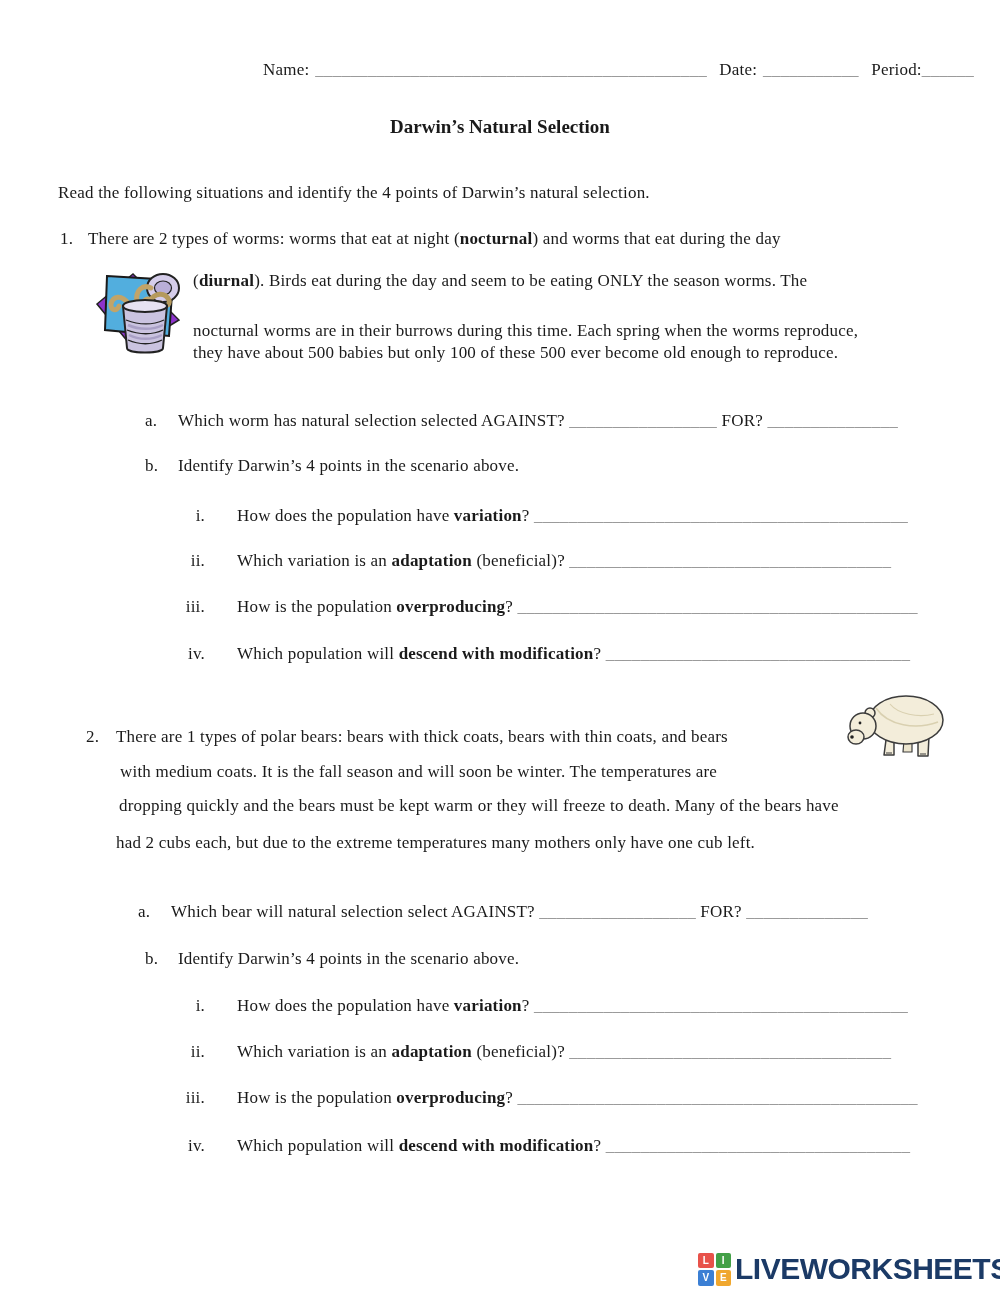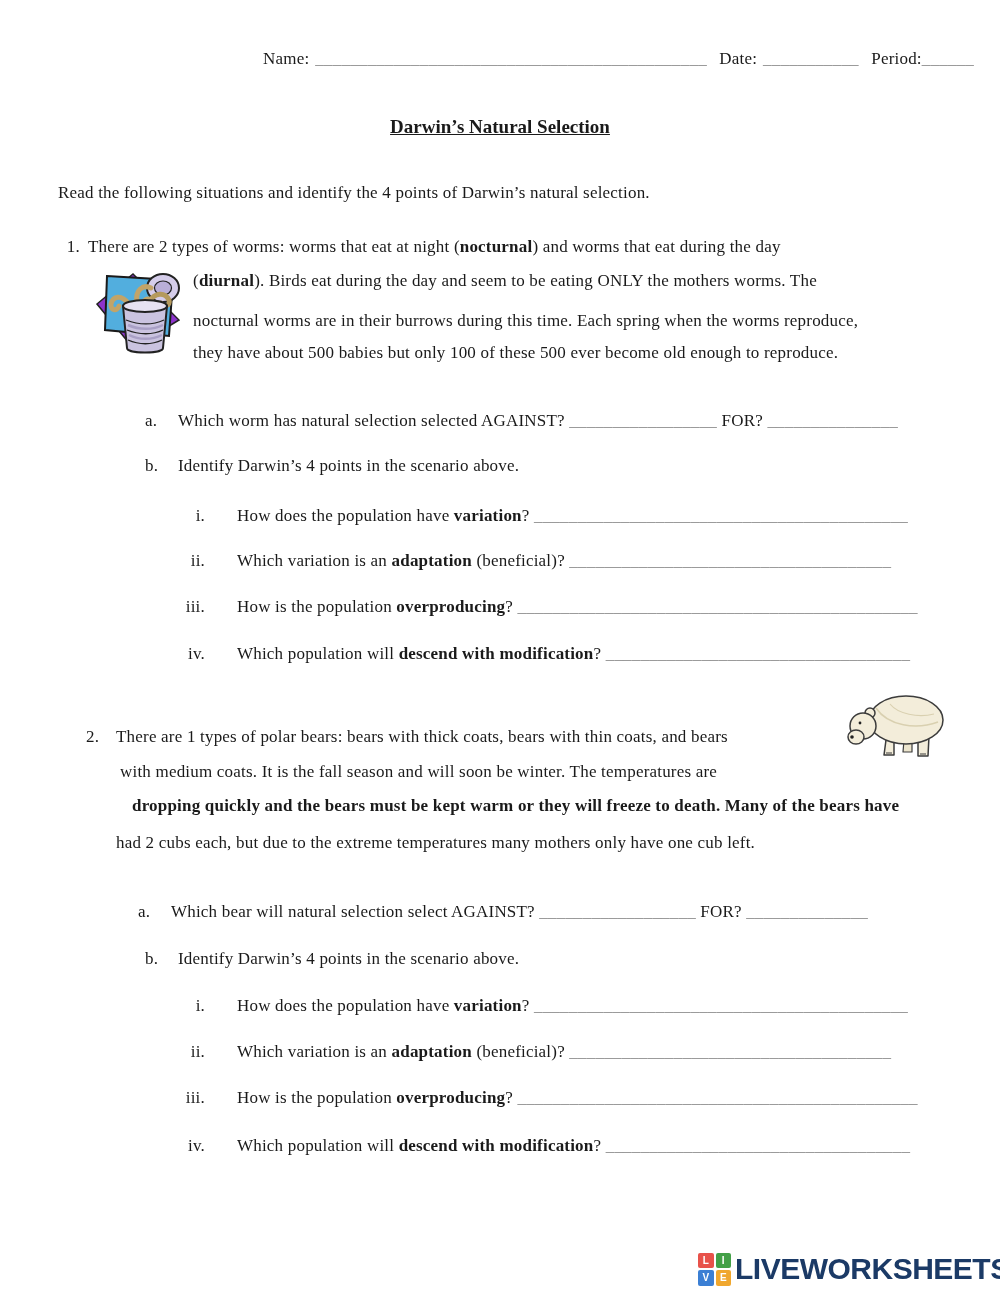--- a/index.html
+++ b/index.html
@@ -4,45 +4,45 @@
 <style>
   html,body{margin:0;padding:0;}
   body{
     width:1000px;height:1291px;background:#ffffff;position:relative;
     font-family:"Liberation Serif", serif;color:#1a1a1a;overflow:hidden;
   }
   .abs{position:absolute;white-space:nowrap;font-size:17px;letter-spacing:0.2px;line-height:22px;}
   .blank{color:#8a8a8a;}
   .title{position:absolute;top:116px;left:0;width:100%;text-align:center;
          font-size:19px;font-weight:bold;}
-  .title span{text-decoration:underline;}
+  .title span{}
   .instruction{}
   .num{display:inline-block;width:20px;margin-right:8px;}
   .num2{display:inline-block;width:22px;margin-right:8px;}
   .ab-label{display:inline-block;width:18px;margin-right:15px;}
   .rnum{display:inline-block;width:50px;text-align:right;margin-right:32px;}
   .hdr-label{margin-right:6px;}
   .hdr-gap{margin-right:8px;}
   .img-box{position:absolute;}
   
-  .l-header{top:48px;left:263px;text-align:center;}
+  .l-header{top:59px;left:263px;text-align:center;}
   .l-instr{top:182px;left:58px;}
-  .l-q1l1{top:236px;left:60px;text-align:right;}
+  .l-q1l1{top:228px;left:60px;}
   .l-q1l2{top:270px;left:193px;}
-  .l-q1l3{top:310px;left:193px;}
+  .l-q1l3{top:320px;left:193px;}
   .l-q1l4{top:342px;left:193px;}
   .l-q1a{top:410px;left:145px;}
   .l-q1b{top:455px;left:145px;}
   .l-q1i1{top:505px;left:155px;}
   .l-q1i2{top:550px;left:155px;}
   .l-q1i3{top:596px;left:155px;}
   .l-q1i4{top:643px;left:155px;}
   .l-q2l1{top:726px;left:86px;}
   .l-q2l2{top:761px;left:120px;}
-  .l-q2l3{top:795px;left:132px;font-weight:bold;}
+  .l-q2l3{top:795px;left:119px;}
   .l-q2l4{top:832px;left:116px;}
   .l-q2a{top:901px;left:138px;}
   .l-q2b{top:948px;left:145px;}
   .l-q2i1{top:995px;left:155px;}
   .l-q2i2{top:1041px;left:155px;}
   .l-q2i3{top:1087px;left:155px;}
   .l-q2i4{top:1135px;left:155px;}
   .worm-img{top:264px;left:93px;width:100px;height:94px;}
   .bear-img{top:690px;left:846px;width:102px;height:70px;}
   
@@ -83,21 +83,21 @@
   <path d="M50,40 C52,32 60,34 58,40" stroke="#c2a468" stroke-width="4.5" fill="none" stroke-linecap="round"></path>
   <path d="M30,42 C30,38 74,38 74,42 L70,84 C70,90 34,90 34,84 Z" fill="#cac3e0" stroke="#222222" stroke-width="2"></path>
   <ellipse cx="52" cy="42" rx="22" ry="6" fill="#e6e1f2" stroke="#222222" stroke-width="2"></ellipse>
   <path d="M33,56 C46,61 60,61 71,56" stroke="#222222" stroke-width="1.3" fill="none"></path>
   <path d="M34,66 C46,71 60,71 70,66" stroke="#222222" stroke-width="1.3" fill="none"></path>
   <path d="M35,76 C46,81 59,81 69,76" stroke="#222222" stroke-width="1.3" fill="none"></path>
   <path d="M35,61 C46,66 60,66 70,61" stroke="#a9a0c6" stroke-width="2.5" fill="none"></path>
   <path d="M36,71 C46,76 59,76 69,71" stroke="#a9a0c6" stroke-width="2.5" fill="none"></path>
 </svg>
 
-<div class="abs l-q1l2"><span>(</span><span style="font-weight: bold;">diurnal</span><span>). Birds eat during the day and seem to be eating ONLY the mothers worms. The</span></div>
+<div class="abs l-q1l2"><span>(</span><span style="font-weight: bold;">diurnal</span><span>). Birds eat during the day and seem to be eating ONLY the season worms. The</span></div>
 <div class="abs l-q1l3"><span>nocturnal worms are in their burrows during this time. Each spring when the worms reproduce,</span></div>
 <div class="abs l-q1l4"><span>they have about 500 babies but only 100 of these 500 ever become old enough to reproduce.</span></div>
 
 <div class="abs l-q1a">
   <span class="ab-label">a.</span><span><span>Which worm has natural selection selected AGAINST? </span><span class="blank">_________________</span><span> FOR? </span><span class="blank">_______________</span></span>
 </div>
 <div class="abs l-q1b">
   <span class="ab-label">b.</span><span>Identify Darwin’s 4 points in the scenario above.</span>
 </div>
 

